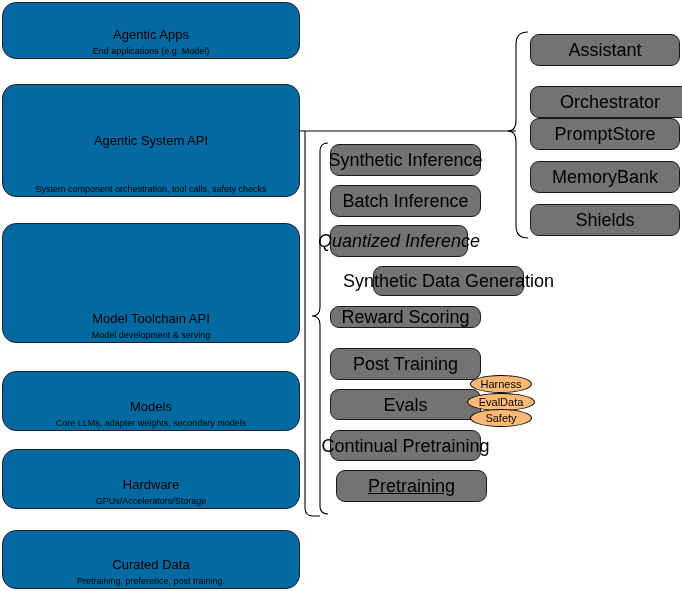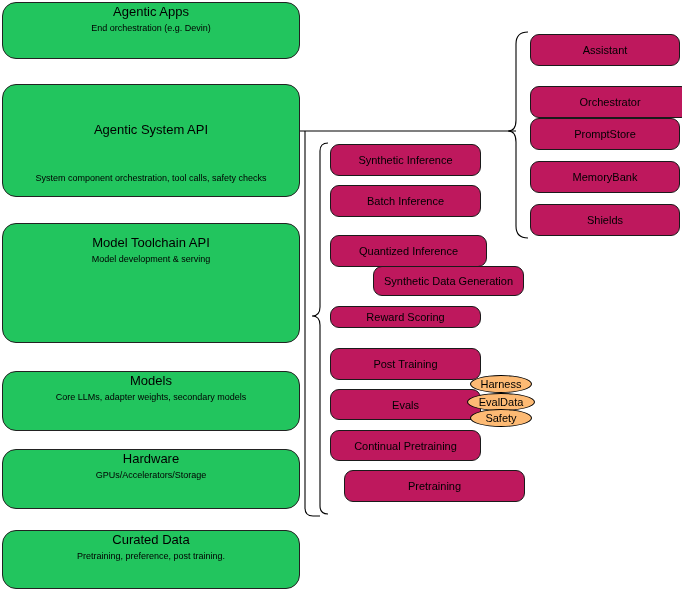--- a/index.html
+++ b/index.html
@@ -18,25 +18,25 @@
     background: #ffffff;
     overflow: hidden;
   }
 
   
   .box {
     position: absolute;
     box-sizing: border-box;
     border: 1px solid #222222;
     border-radius: 12px;
-    background: #22c55e;
+    background: #0369a1;
     display: flex;
     flex-direction: column;
     align-items: center;
-    justify-content: flex-start;
+    justify-content: flex-end;
     text-align: center;
   }
   .box .title {
     font-size: 13px;
     line-height: 17px;
     color: #000000;
     white-space: nowrap;
   }
   .box .subtitle {
     font-size: 9px;
@@ -53,25 +53,25 @@
     flex-direction: column;
     align-items: center;
   }
 
   
   .pill {
     position: absolute;
     box-sizing: border-box;
     border: 1px solid #1a1a1a;
     border-radius: 9px;
-    background: #be185d;
+    background: #737373;
     display: flex;
     align-items: center;
     justify-content: center;
-    font-size: 11px;
+    font-size: 18px;
     line-height: 14px;
     color: #000000;
     white-space: nowrap;
     z-index: 4;
   }
 
   
   .tag {
     position: absolute;
     box-sizing: border-box;
@@ -130,21 +130,21 @@
              L516,120
              Q516,131 508,131
              Q516,131 516,142
              L516,226
              Q516,238 528,238"></path>
   </svg>
 
   <div class="box stack-box" style="left:2px; top:2px; width:298px; height:57px;">
     <div class="inner">
       <div class="title">Agentic Apps</div>
-      <div class="subtitle">End orchestration (e.g. Devin)</div>
+      <div class="subtitle">End applications (e.g. Model)</div>
     </div>
   </div>
 
   <div class="box stack-box" style="left:2px; top:84px; width:298px; height:113px;">
     <div class="inner" style="margin-top:36px;gap:32px;">
       <div class="title">Agentic System API</div>
       <div class="subtitle">System component orchestration, tool calls, safety checks</div>
     </div>
   </div>
 
@@ -175,39 +175,39 @@
       <div class="subtitle">Pretraining, preference, post training.</div>
     </div>
   </div>
 
   <div class="pill" style="left:330px; top:144px; width:151px; height:32px;">
     <span>Synthetic Inference</span>
   </div>
   <div class="pill" style="left:330px; top:185px; width:151px; height:32px;">
     <span>Batch Inference</span>
   </div>
-  <div class="pill" style="left:330px; top:235px; width:157px; height:32px;">
+  <div class="pill" style="left:330px; top:225px; width:138px; height:32px;font-style:italic;">
     <span>Quantized Inference</span>
   </div>
   <div class="pill" style="left:330px; top:266px; width:151px; height:30px;margin-left:43px;">
     <span>Synthetic Data Generation</span>
   </div>
   <div class="pill" style="left:330px; top:306px; width:151px; height:22px;">
     <span>Reward Scoring</span>
   </div>
   <div class="pill" style="left:330px; top:348px; width:151px; height:32px;justify-content:center;">
     <span>Post Training</span>
   </div>
   <div class="pill" style="left:330px; top:389px; width:151px; height:31px;">
     <span>Evals</span>
   </div>
   <div class="pill" style="left:330px; top:430px; width:151px; height:31px;">
     <span>Continual Pretraining</span>
   </div>
-  <div class="pill" style="left:344px; top:470px; width:181px; height:32px;">
+  <div class="pill" style="left:336px; top:470px; width:151px; height:32px;text-decoration:underline;">
     <span>Pretraining</span>
   </div>
 
   <div class="tag" style="left:470px; top:375px; width:62px; height:18px;">
     <span>Harness</span>
   </div>
   <div class="tag" style="left:467px; top:393px; width:68px; height:18px;">
     <span>EvalData</span>
   </div>
   <div class="tag" style="left:470px; top:409px; width:62px; height:18px;">

